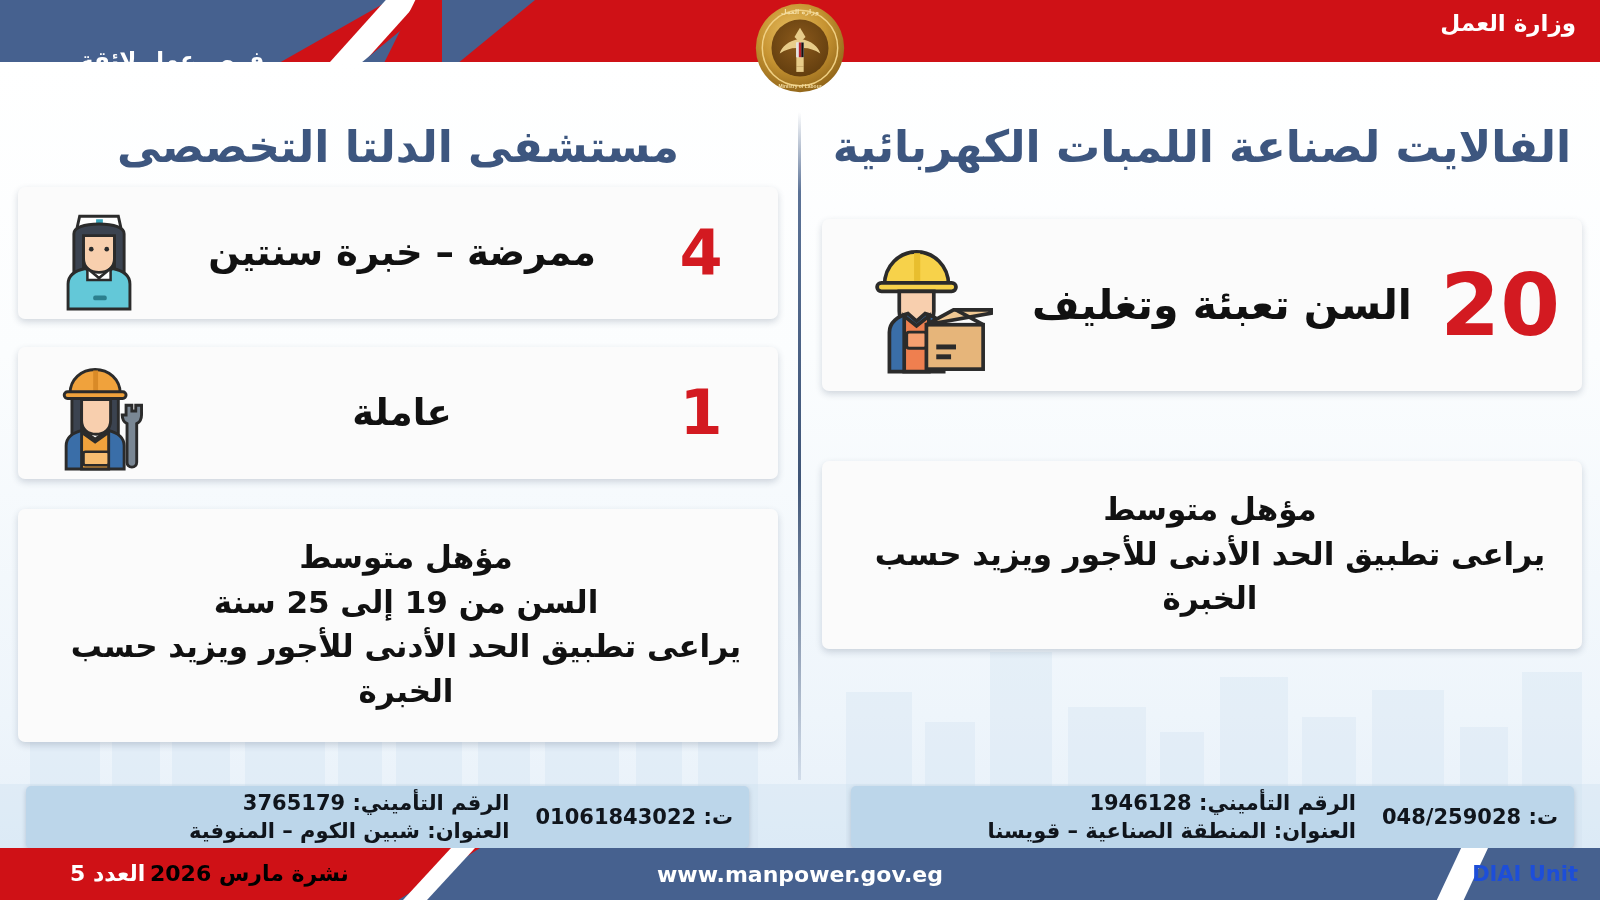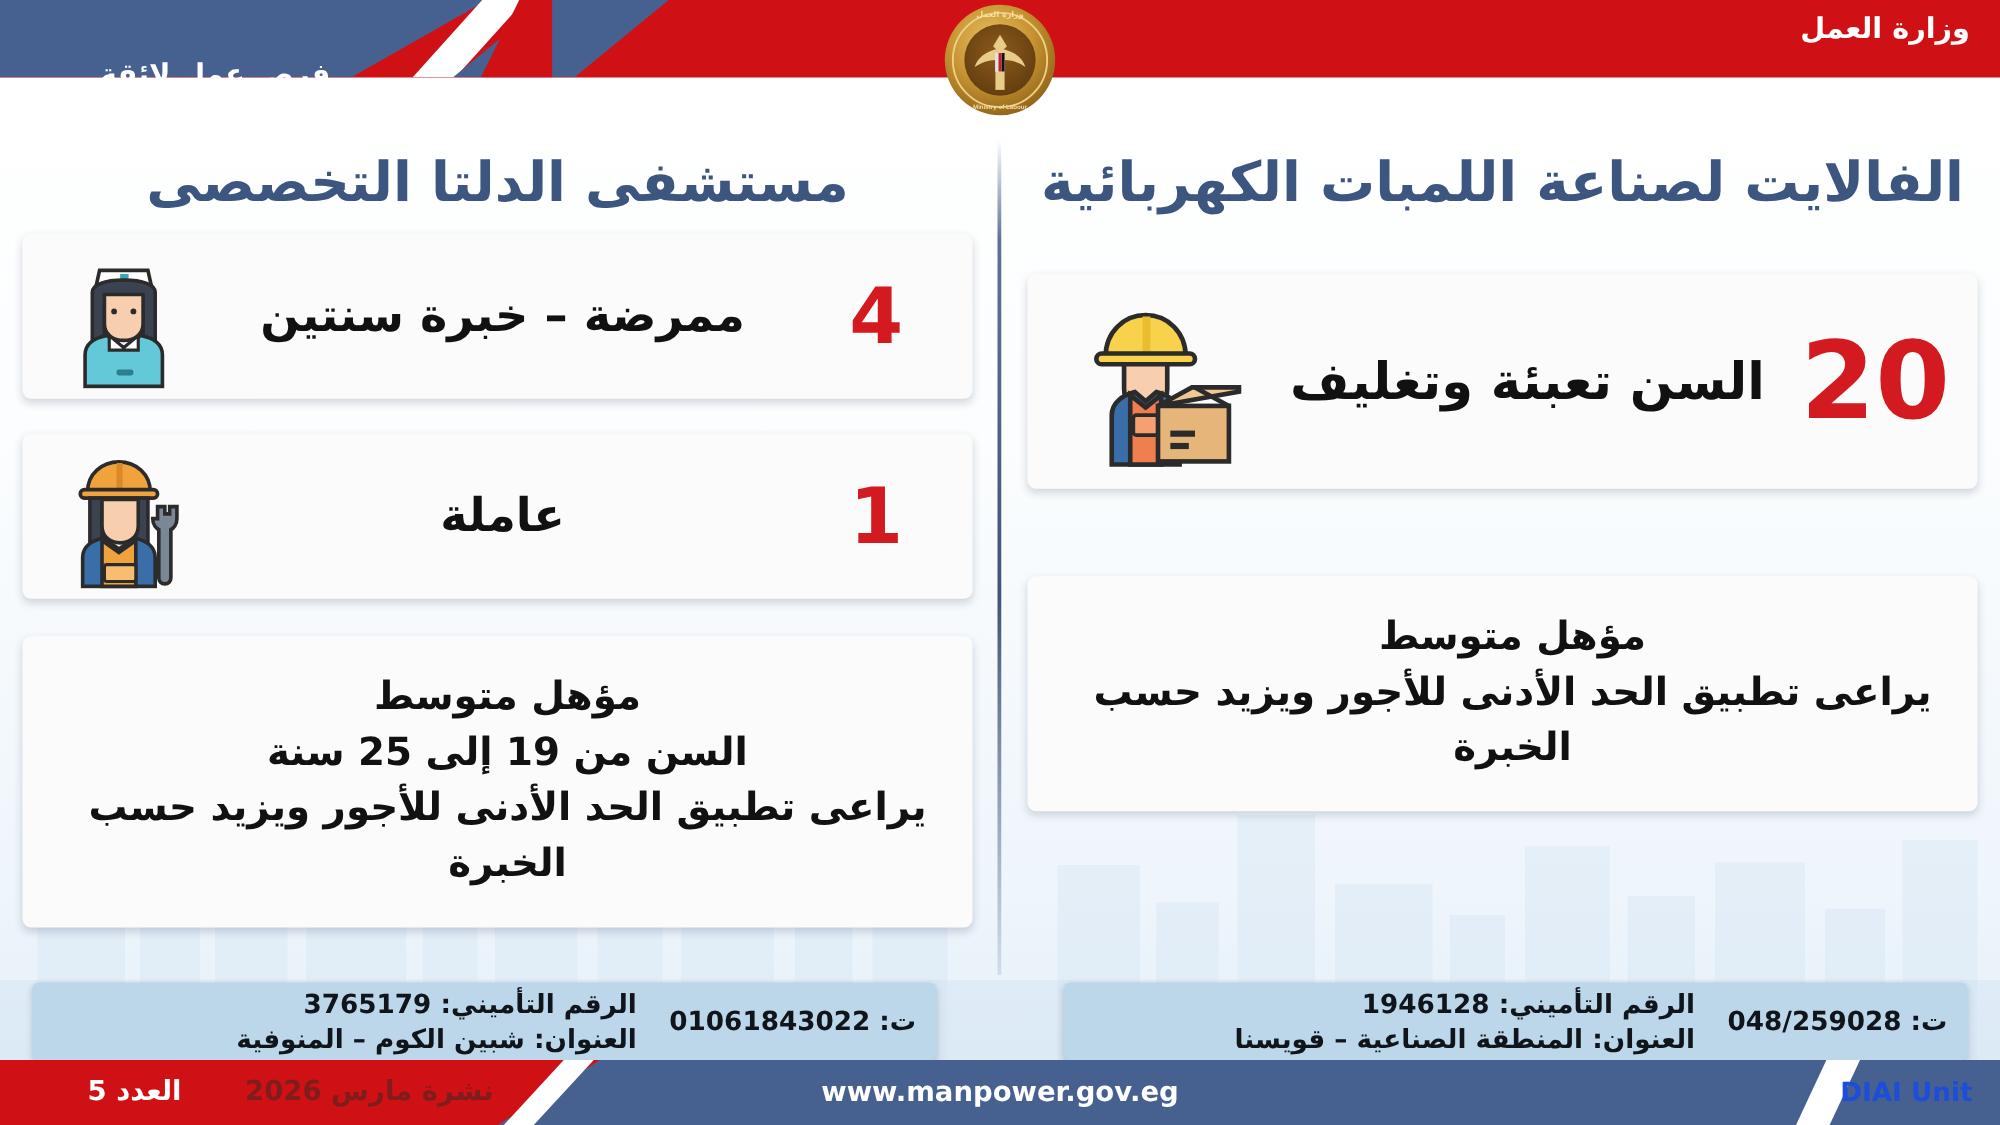--- a/index.html
+++ b/index.html
@@ -248,24 +248,23 @@
     position: absolute;
     left: 22px; top: 13px;
     color: #ffffff;
     font-weight: bold;
     font-size: 22px;
     margin-left: 48px;
   }
   .footer-bulletin {
     position: absolute;
     left: 150px; top: 13px;
-    color: #7f1d1d;
+    color: #000000;
     font-weight: bold;
     font-size: 22px;
-    margin-left: 46px;
   }
   .footer-unit {
     position: absolute;
     right: 22px; top: 14px;
     color: #1d4ed8;
     font-weight: bold;
     font-size: 21px;
     direction: ltr;
   }
   .footer-site {

